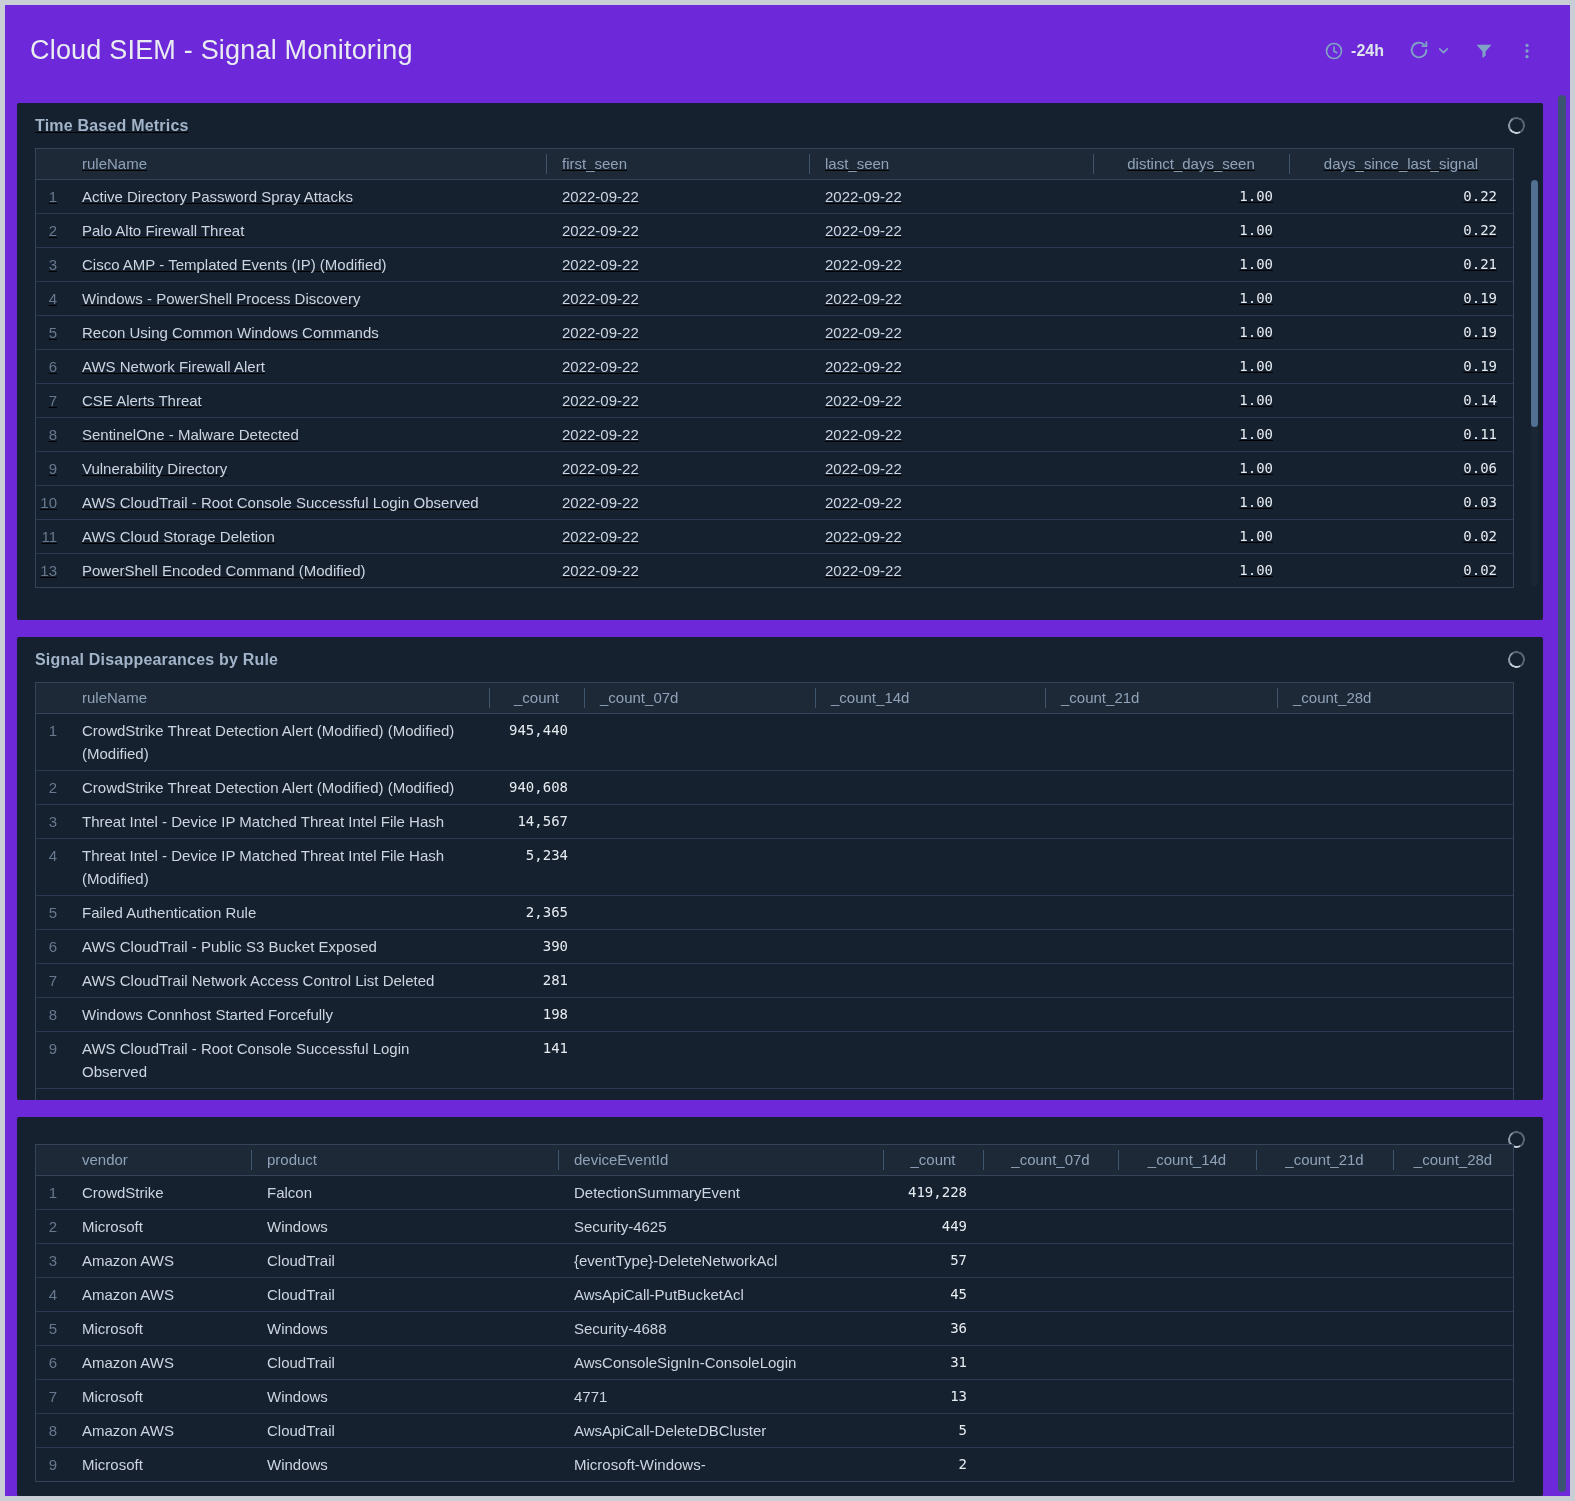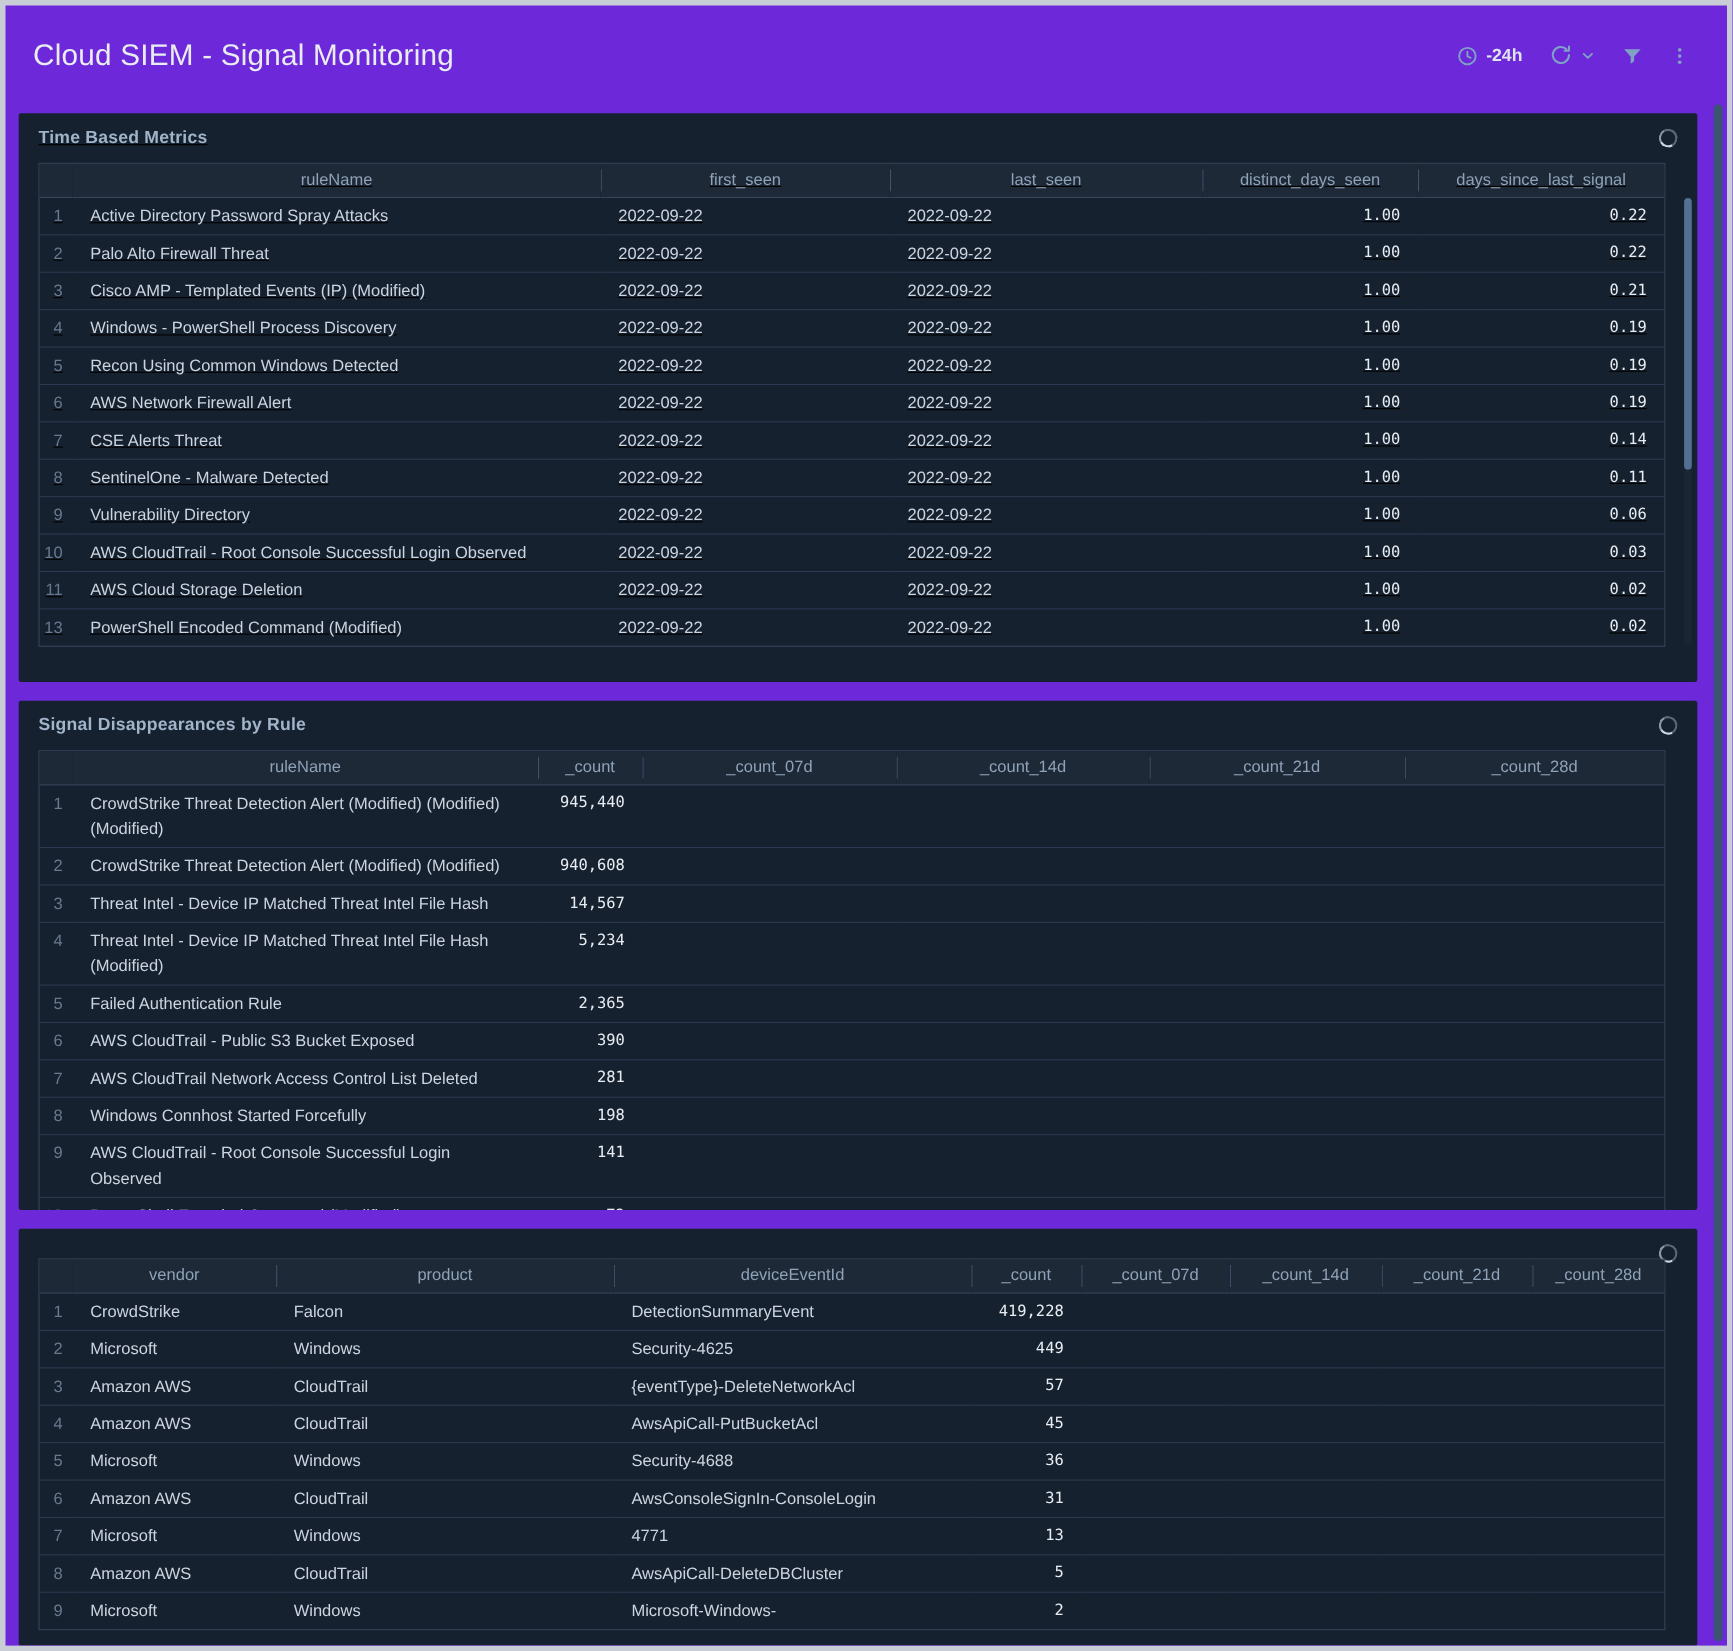--- a/index.html
+++ b/index.html
@@ -53,21 +53,21 @@
   
   table {
     border-collapse:separate; border-spacing:0;
     table-layout:fixed; width:1477px;
     border:1px solid #344459;
     font-size:15px;
   }
   thead th {
     background:#1d2937;
     color:#90a2b8; font-weight:400; font-size:15px;
-    text-align:center;
+    text-align:left;
     padding:4px 16px; line-height:22px;
     border-bottom:1px solid #344459;
     position:relative;
     white-space:nowrap; overflow:hidden;
   }
   thead th.h-r { text-align:center; }
   thead th.h-div::before {
     content:""; position:absolute; left:0; top:5px; bottom:5px; width:1px;
     background:#41546e;
   }
@@ -202,21 +202,21 @@
             <tr>
               <td class="c-idx">4</td>
               <td class="c-text">Windows - PowerShell Process Discovery</td>
               <td class="c-text">2022-09-22</td>
               <td class="c-text">2022-09-22</td>
               <td class="c-mono">1.00</td>
               <td class="c-mono">0.19</td>
             </tr>
             <tr>
               <td class="c-idx">5</td>
-              <td class="c-text">Recon Using Common Windows Detected</td>
+              <td class="c-text">Recon Using Common Windows Commands</td>
               <td class="c-text">2022-09-22</td>
               <td class="c-text">2022-09-22</td>
               <td class="c-mono">1.00</td>
               <td class="c-mono">0.19</td>
             </tr>
             <tr>
               <td class="c-idx">6</td>
               <td class="c-text">AWS Network Firewall Alert</td>
               <td class="c-text">2022-09-22</td>
               <td class="c-text">2022-09-22</td>

